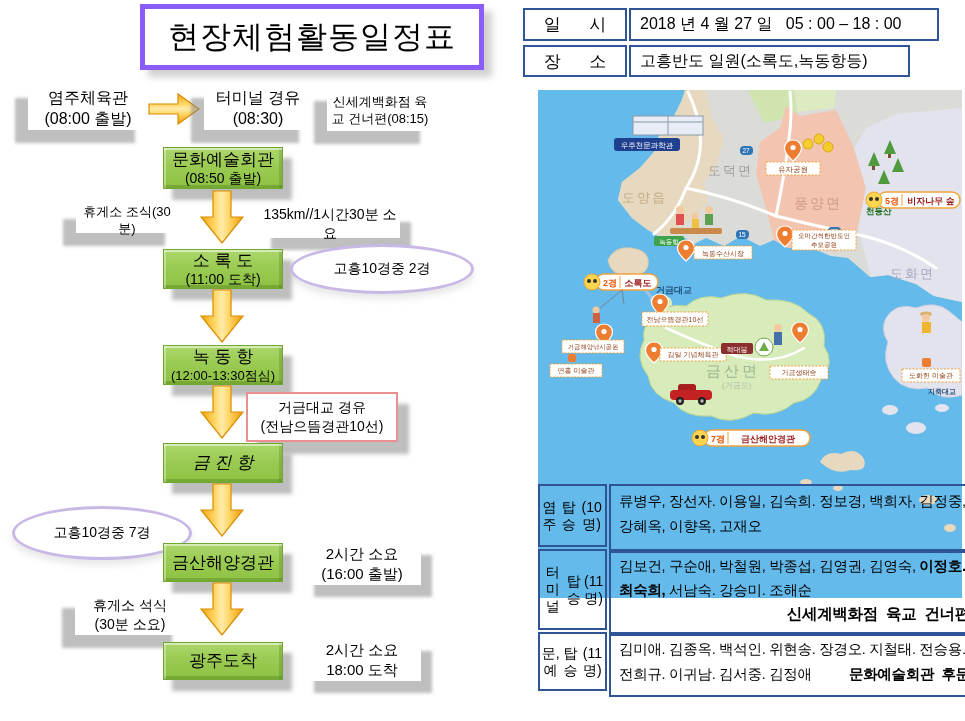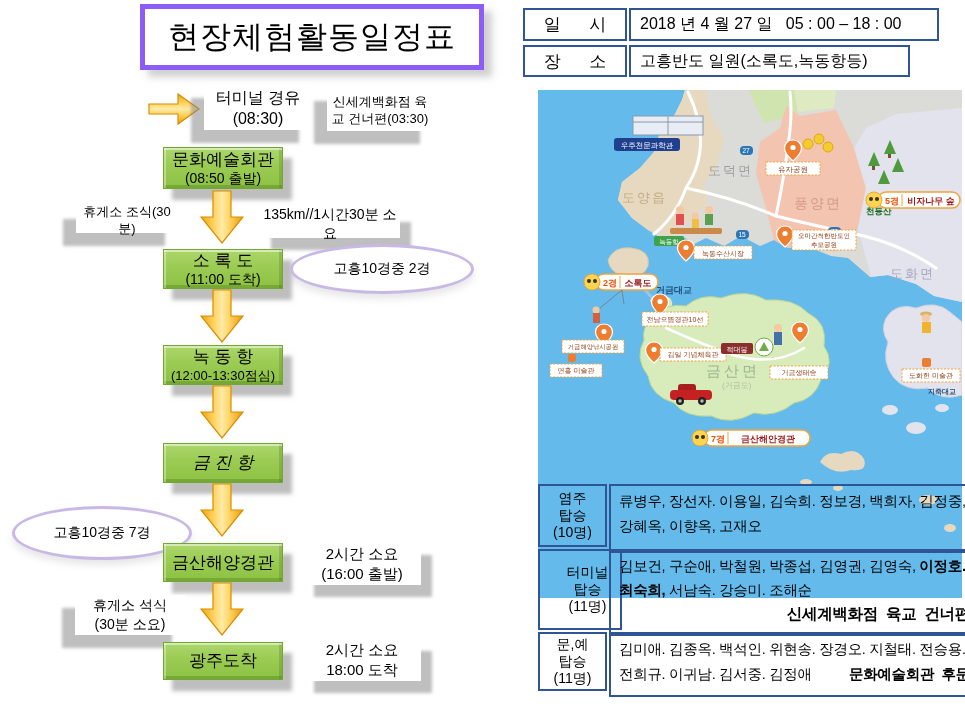--- a/index.html
+++ b/index.html
@@ -28,21 +28,21 @@
           justify-content:center;font-size:14px;line-height:19px;box-shadow:11px 12px 4px rgba(125,125,125,.5);}
   .note13{font-size:13px;line-height:17px;}
   .note14{font-size:14px;line-height:19px;}
   .note15{font-size:15px;line-height:20px;}
   .arr{position:absolute;}
   
   .ibox{border:2px solid #2f5597;background:#fff;display:flex;align-items:center;font-size:16px;}
   .ibox.lab{justify-content:center;white-space:pre;font-size:17px;}
   .ibox.val{padding-left:9px;white-space:pre;}
   .pcell{border:2px solid #2f5597;background:transparent;}
-  .plab{display:flex;flex-direction:column;align-items:center;justify-content:center;
+  .plab{display:flex;align-items:center;justify-content:center;
         font-size:14px;line-height:17px;text-align:center;}
   .pnames{font-size:14.5px;letter-spacing:-0.3px;line-height:25px;padding:3px 8px;white-space:nowrap;}
   .pnames b{font-weight:bold;}
   .locline{display:flex;justify-content:flex-end;font-weight:bold;font-size:15.5px;white-space:pre;}
   .splitline{display:flex;justify-content:space-between;white-space:pre;}
   svg text{font-family:"Liberation Sans","DejaVu Sans",sans-serif;}
 </style>
 </head>
 <body>
 
@@ -71,33 +71,37 @@
         <path d="M0,-12 C5.5,-12 8.5,-8 8.5,-4 C8.5,1.5 0,9 0,9 C0,9 -8.5,1.5 -8.5,-4 C-8.5,-8 -5.5,-12 0,-12 Z" fill="#ed7d31" stroke="#ffffff" stroke-width="1.2"></path>
         <circle cy="-4.5" r="2.6" fill="#ffffff"></circle>
       </g>
     </defs>
   </svg>
 
   <div class="abs title-box">
     <span>현장체험활동일정표</span>
   </div>
 
+  <div class="abs wbox sh-l" style="left:28px;top:85px;width:120px;height:45px;">
+    <span>염주체육관</span>
+    <span>(08:00 출발)</span>
+  </div>
 
   <svg class="arr" style="left:148px;top:92px;" width="52" height="34" viewBox="0 0 52 34">
     <polygon points="1,12 30,12 30,2 51,17 30,32 30,22 1,22" fill="url(#goldV)" stroke="#d98e00" stroke-width="1.2"></polygon>
   </svg>
 
   <div class="abs wbox sh-l" style="left:204px;top:85px;width:108px;height:45px;">
     <span>터미널 경유</span>
     <span>(08:30)</span>
   </div>
 
   <div class="abs wbox sh-l note13" style="left:327px;top:88px;width:106px;height:43px;">
     <span>신세계백화점 육</span>
-    <span>교 건너편(03:30)</span>
+    <span>교 건너편(08:15)</span>
   </div>
 
   <div class="abs gbox" style="top:147px;height:40px;">
     <span class="l1">문화예술회관</span>
     <span class="l2">(08:50 출발)</span>
   </div>
 
   <svg class="arr" style="left:200px;top:190px;" width="44" height="54" viewBox="0 0 44 54">
       <use href="#downArrowShape"></use>
     </svg>
@@ -124,20 +128,24 @@
 
   <div class="abs gbox" style="top:345px;height:38px;">
     <span class="l1">녹 동 항</span>
     <span class="l2" style="font-size:13px;">(12:00-13:30점심)</span>
   </div>
 
   <svg class="arr" style="left:200px;top:385px;" width="44" height="54" viewBox="0 0 44 54">
       <use href="#downArrowShape"></use>
     </svg>
 
+  <div class="abs redbox" style="left:246px;top:392px;width:148px;height:46px;">
+    <span>거금대교 경유</span>
+    <span>(전남으뜸경관10선)</span>
+  </div>
 
   <div class="abs gbox" style="top:443px;height:38px;font-style:italic;">
     <span class="l1">금 진 항</span>
   </div>
 
   <svg class="arr" style="left:200px;top:483px;" width="44" height="54" viewBox="0 0 44 54">
       <use href="#downArrowShape"></use>
     </svg>
 
   <div class="abs oval" style="left:12px;top:506px;width:174px;height:48px;">
@@ -395,21 +403,21 @@
   <div class="abs pcell plab" style="left:538px;top:484px;width:65px;height:59px;">
     <span>염주</span>
     <span>탑승</span>
     <span>(10명)</span>
   </div>
   <div class="abs pcell pnames" style="left:609px;top:484px;width:351px;height:59px;">
     <div>류병우, 장선자. 이용일, 김숙희. 정보경, 백희자, 김정중,</div>
     <div>강혜옥, 이향옥, 고재오</div>
   </div>
 
-  <div class="abs pcell plab" style="left:538px;top:549px;width:65px;height:77px;padding-left:15px;">
+  <div class="abs pcell plab" style="left:538px;top:549px;width:65px;height:77px;">
     <span>터미널</span>
     <span>탑승</span>
     <span>(11명)</span>
   </div>
   <div class="abs pcell pnames" style="left:609px;top:549px;width:351px;height:77px;line-height:24px;">
     <div><span>김보건, 구순애, 박철원, 박종섭, 김영권, 김영숙, </span><b>이정호.</b></div>
     <div><b>최숙희,</b><span> 서남숙. 강승미. 조해순</span></div>
     <div class="locline">신세계백화점  육교  건너편</div>
   </div>
 

